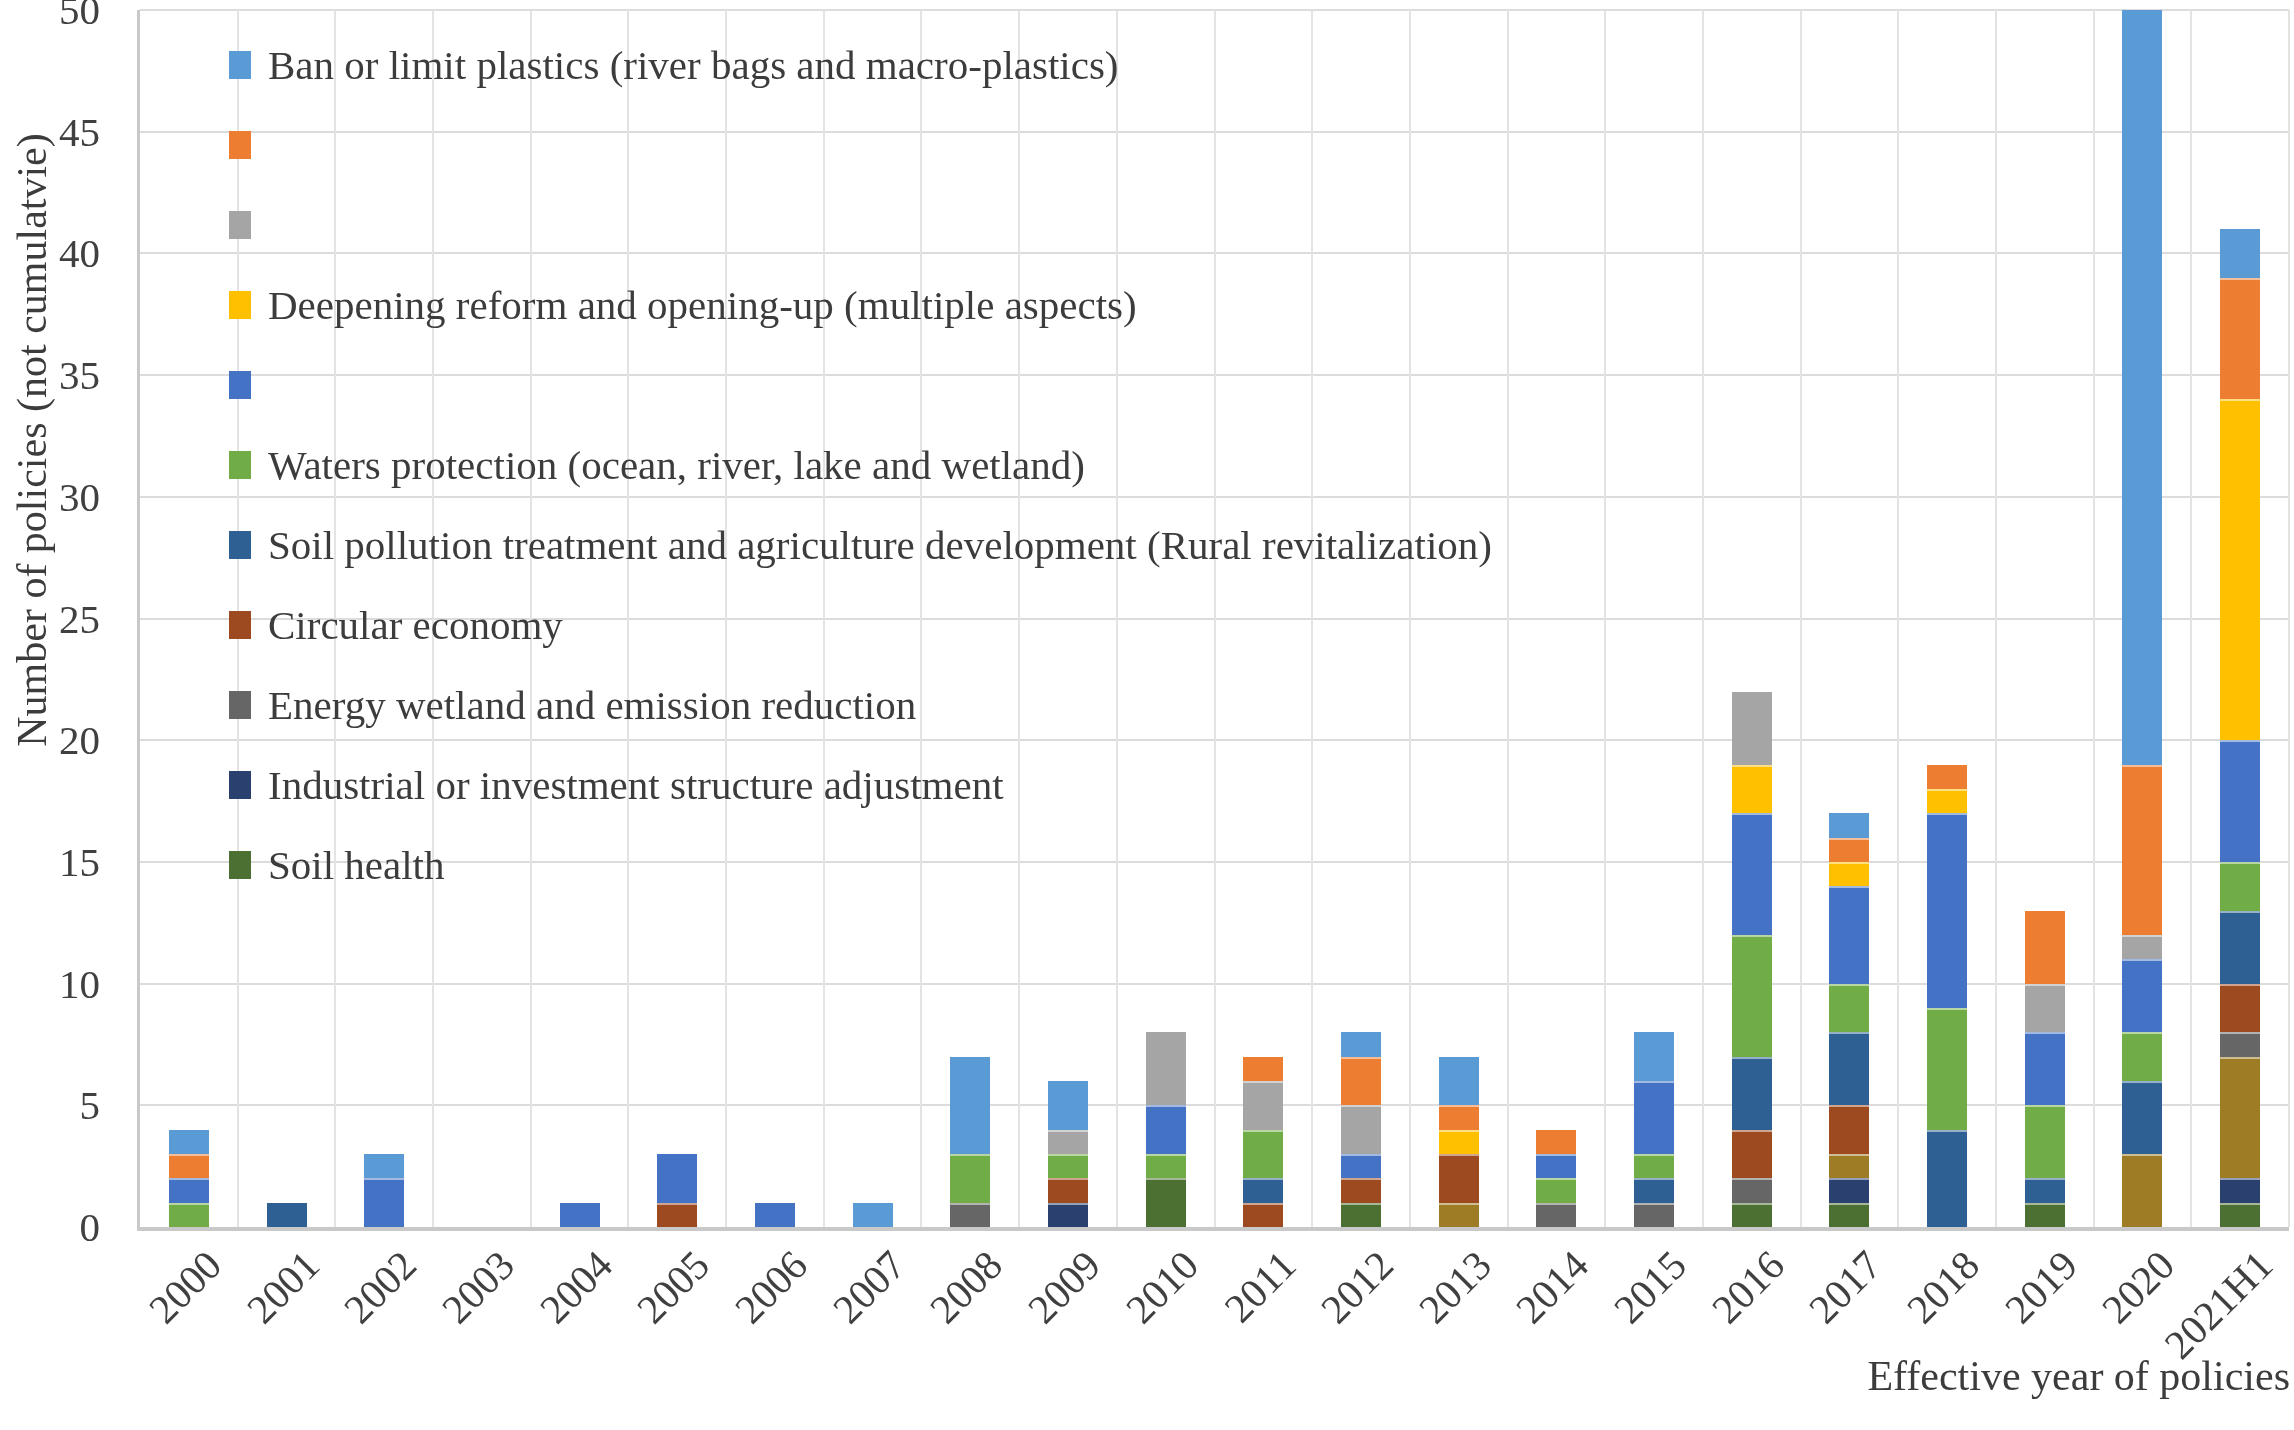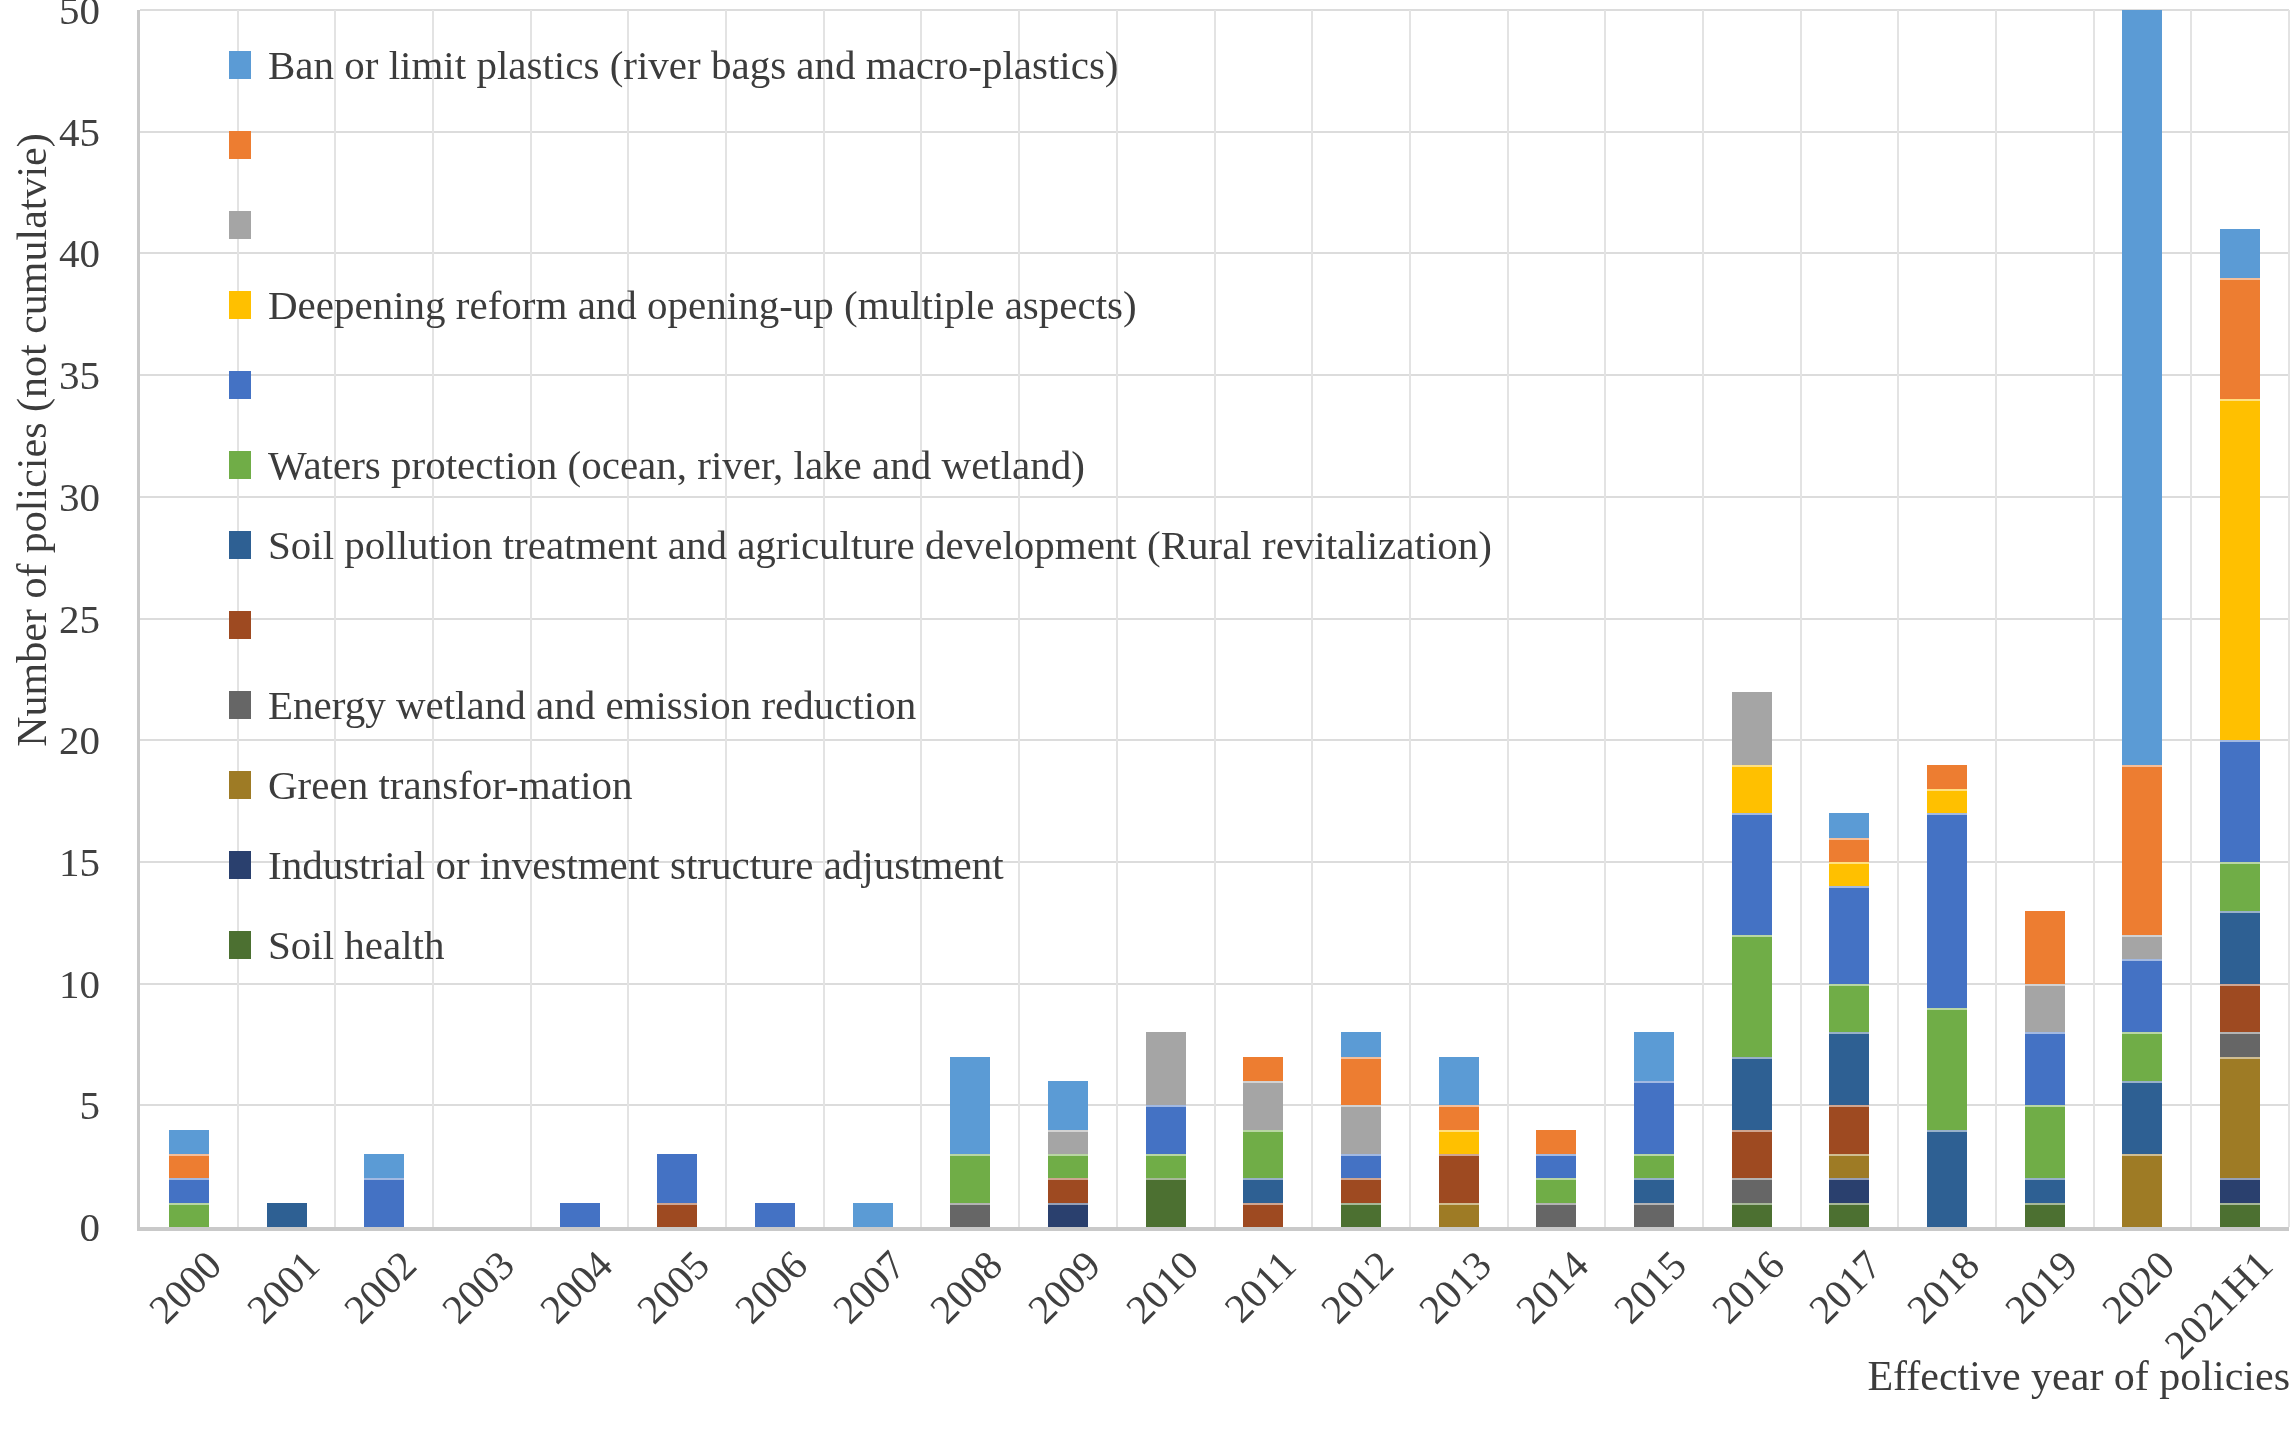--- a/index.html
+++ b/index.html
@@ -395,28 +395,25 @@
       <div class="legend-item">
         <div class="swatch" style="background: rgb(112, 173, 71);"></div>
         <div class="leglab">Waters protection (ocean, river, lake and wetland)</div>
       </div>
       <div class="legend-item">
         <div class="swatch" style="background: rgb(46, 96, 147);"></div>
         <div class="leglab">Soil pollution treatment and agriculture development (Rural revitalization)</div>
       </div>
       <div class="legend-item">
         <div class="swatch" style="background: rgb(158, 74, 33);"></div>
+        <div class="leglab">Circular economy</div>
       </div>
       <div class="legend-item">
         <div class="swatch" style="background: rgb(102, 102, 102);"></div>
         <div class="leglab">Energy wetland and emission reduction</div>
-      </div>
-      <div class="legend-item">
-        <div class="swatch" style="background: rgb(158, 123, 37);"></div>
-        <div class="leglab">Green transfor-mation</div>
       </div>
       <div class="legend-item">
         <div class="swatch" style="background: rgb(42, 64, 110);"></div>
         <div class="leglab">Industrial or investment structure adjustment</div>
       </div>
       <div class="legend-item">
         <div class="swatch" style="background: rgb(76, 112, 49);"></div>
         <div class="leglab">Soil health</div>
       </div>
     </div>

